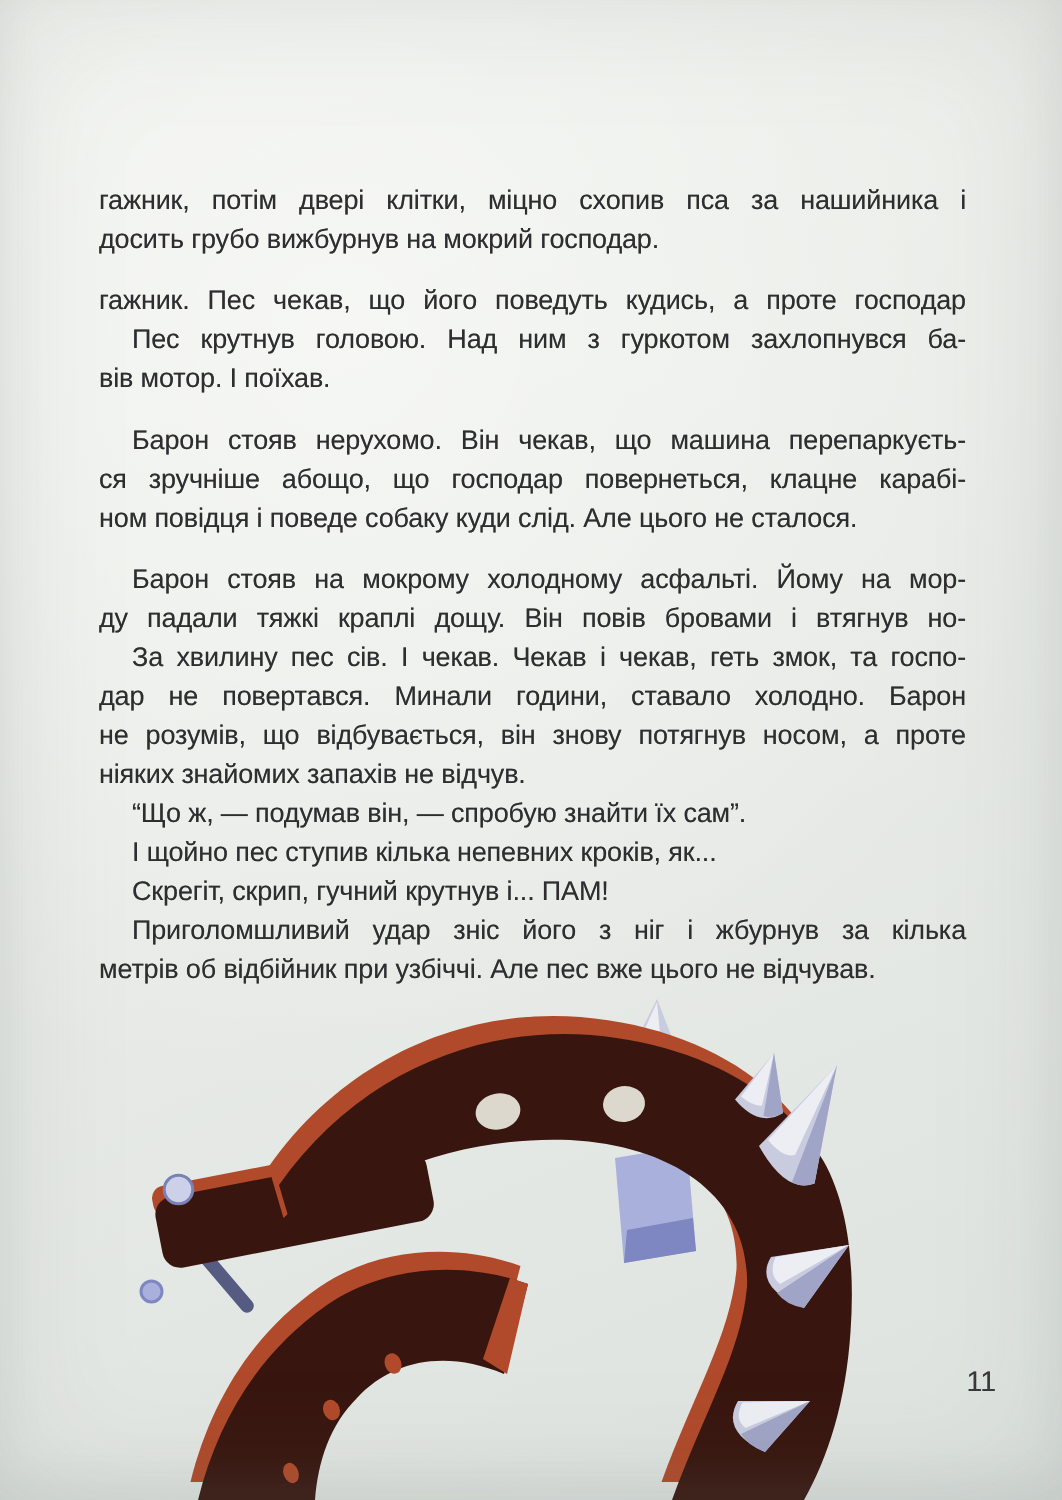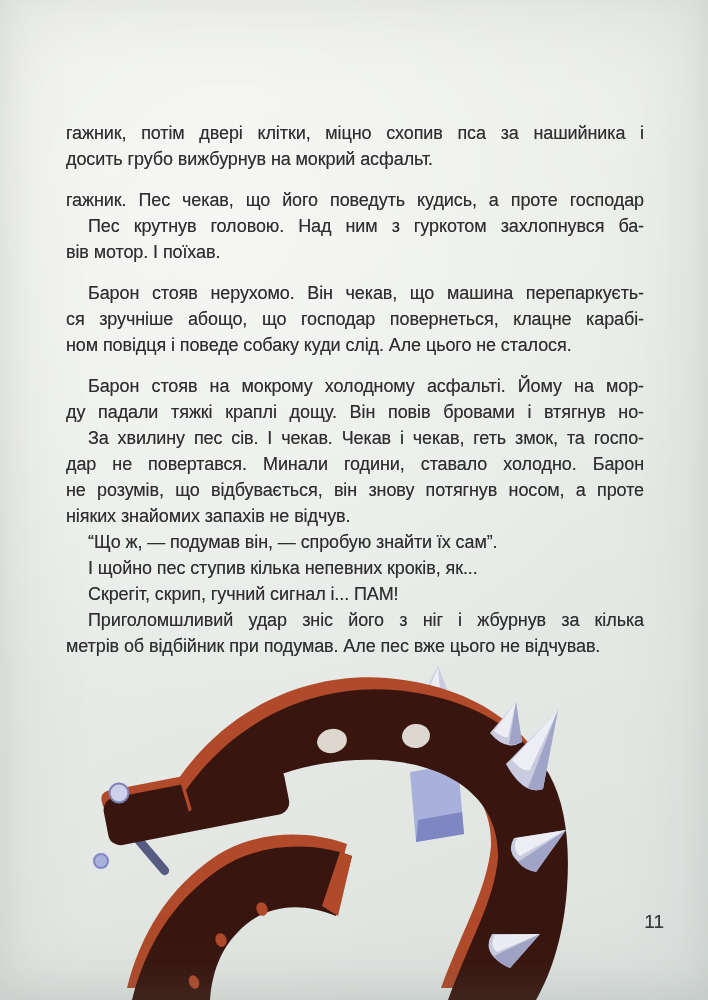--- a/index.html
+++ b/index.html
@@ -41,21 +41,21 @@
   .rivet     { fill:var(--rivet,#dcd8cd); }
 </style>
 </head>
 <body>
 
 <div class="page">
 
   <div class="story">
       <div class="para">
         <div class="line j">гажник, потім двері клітки, міцно схопив пса за нашийника і</div>
-        <div class="line">досить грубо вижбурнув на мокрий асфальт.</div>
+        <div class="line">досить грубо вижбурнув на мокрий господар.</div>
       </div>
       <div class="para gap">
         <div class="line j">гажник. Пес чекав, що його поведуть кудись, а проте господар</div>
         <div class="line j ind">Пес крутнув головою. Над ним з гуркотом захлопнувся ба-</div>
         <div class="line">вів мотор. І поїхав.</div>
       </div>
       <div class="para gap">
         <div class="line j ind">Барон стояв нерухомо. Він чекав, що машина перепаркуєть-</div>
         <div class="line j">ся зручніше абощо, що господар повернеться, клацне карабі-</div>
         <div class="line">ном повідця і поведе собаку куди слід. Але цього не сталося.</div>
@@ -70,25 +70,25 @@
         <div class="line j">не розумів, що відбувається, він знову потягнув носом, а проте</div>
         <div class="line">ніяких знайомих запахів не відчув.</div>
       </div>
       <div class="para">
         <div class="line ind">“Що ж, — подумав він, — спробую знайти їх сам”.</div>
       </div>
       <div class="para">
         <div class="line ind">І щойно пес ступив кілька непевних кроків, як...</div>
       </div>
       <div class="para">
-        <div class="line ind">Скрегіт, скрип, гучний сигнал і... ПАМ!</div>
+        <div class="line ind">Скрегіт, скрип, гучний крутнув і... ПАМ!</div>
       </div>
       <div class="para">
         <div class="line j ind">Приголомшливий удар зніс його з ніг і жбурнув за кілька</div>
-        <div class="line">метрів об відбійник при подумав. Але пес вже цього не відчував.</div>
+        <div class="line">метрів об відбійник при узбіччі. Але пес вже цього не відчував.</div>
       </div>
     </div>
 
   <svg class="illo" width="708" height="1000" viewBox="0 0 708 1000">
 
     <g>
       <polygon class="buckle" points="410,772 458,764 464,834 416,842"></polygon>
       <polygon class="buckleDk" points="418,820 462,812 464,834 416,842"></polygon>
     </g>
 

